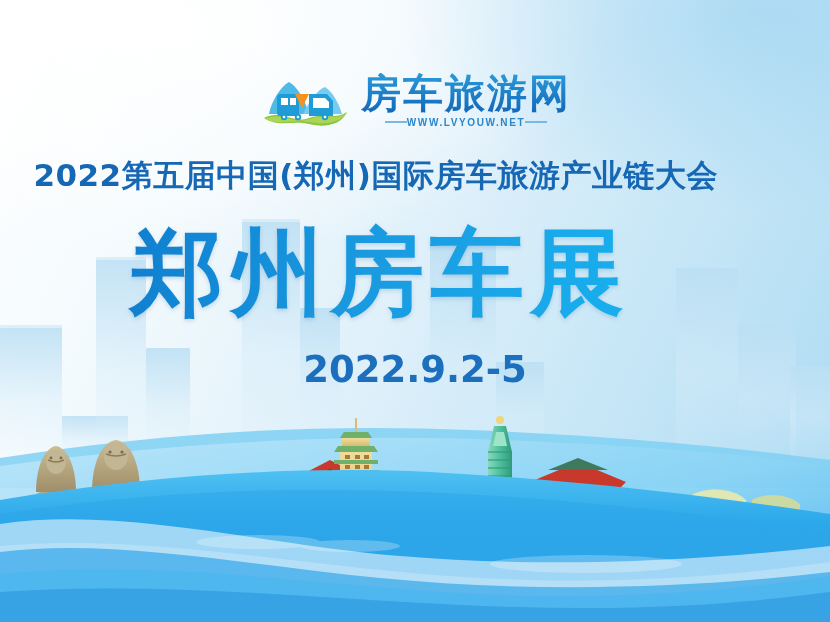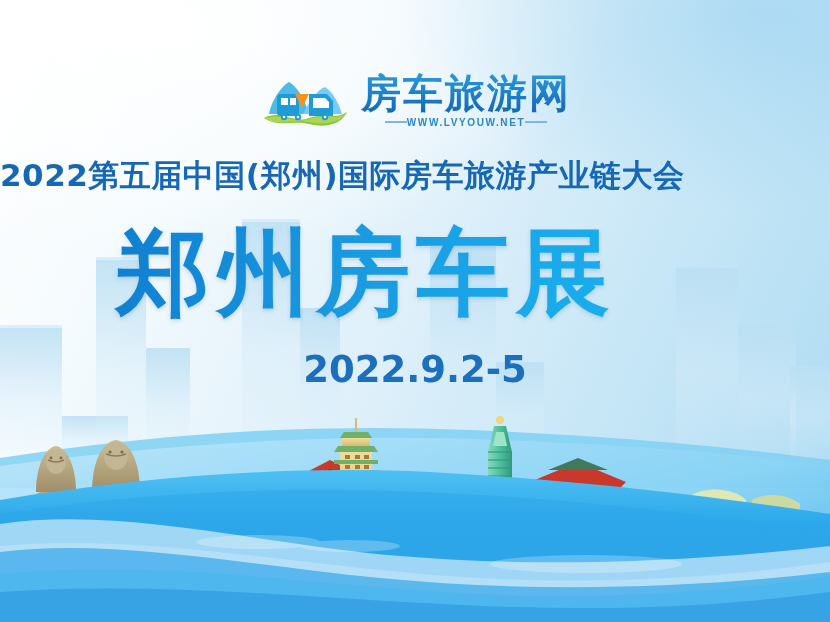--- a/index.html
+++ b/index.html
@@ -43,32 +43,32 @@
     background:linear-gradient(180deg,#2a9ad8 0%,#1268bb 100%);
     -webkit-background-clip:text;background-clip:text;-webkit-text-fill-color:transparent;
     font-family:"DejaVu Sans","Liberation Sans",sans-serif;
   }
   .logo-url-row{display:flex;align-items:center;margin-top:4px;width:100%;justify-content:center;}
   .logo-url{font-size:10px;letter-spacing:1.6px;color:#2c86cc;font-weight:bold;}
   .dash{width:22px;height:2px;background:#79b9e2;}
 
   
   .conf-cn{
-    position:absolute;left:0;top:158px;width:718px;text-align:left;
+    position:absolute;left:0;top:158px;width:718px;text-align:right;
     font-family:"DejaVu Sans","Liberation Sans",sans-serif;
     font-size:31px;font-weight:bold;letter-spacing:.5px;color:#1668b4;line-height:1.1;
   }
   .conf-en{
     position:absolute;left:0;top:197px;width:830px;text-align:center;
     font-size:11.5px;letter-spacing:.35px;color:#5ba3d6;font-weight:normal;
   }
 
   
   .headline{
-    position:absolute;left:2px;top:222px;width:728px;text-align:center;
+    position:absolute;left:16px;top:222px;width:728px;text-align:center;
     font-family:"DejaVu Sans","Liberation Sans",sans-serif;
     font-size:94px;font-weight:bold;letter-spacing:6px;line-height:1.08;
     background:linear-gradient(100deg,#0f6fc4 0%,#1185d4 22%,#1a9ae0 48%,#19a9ea 72%,#16b4f0 100%);
     -webkit-background-clip:text;background-clip:text;
     -webkit-text-fill-color:transparent;color:transparent;
     filter:drop-shadow(0 2px 2px rgba(10,80,140,.18));
   }
 
   
   .meta{

